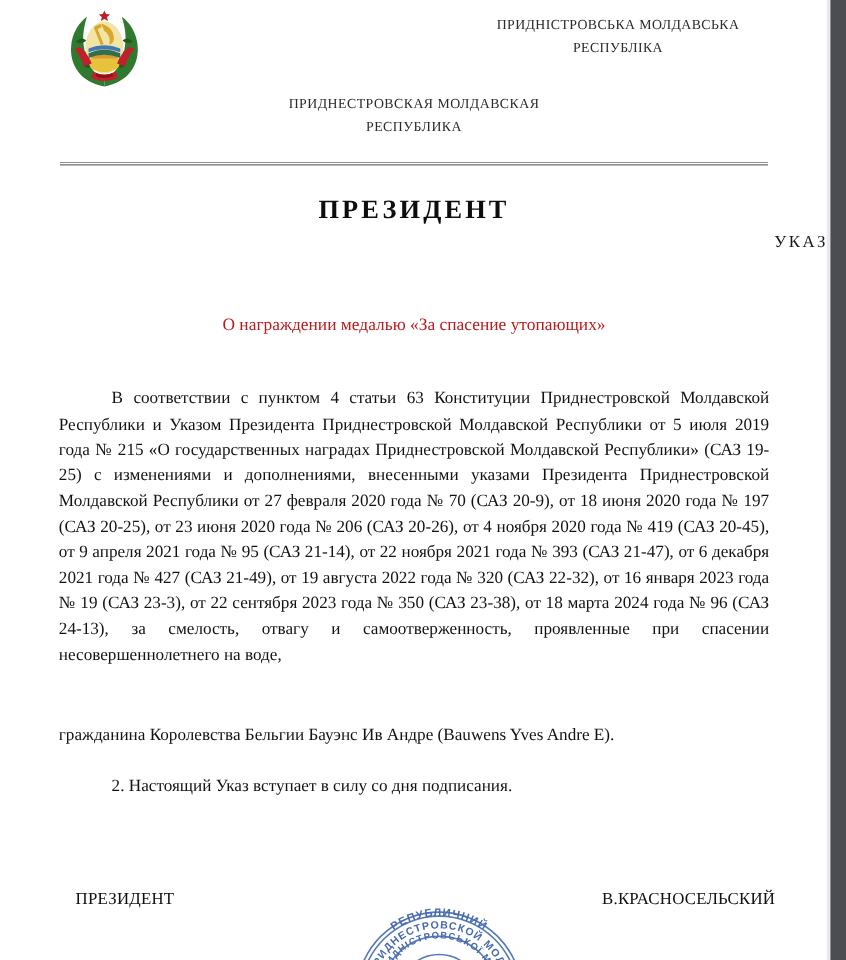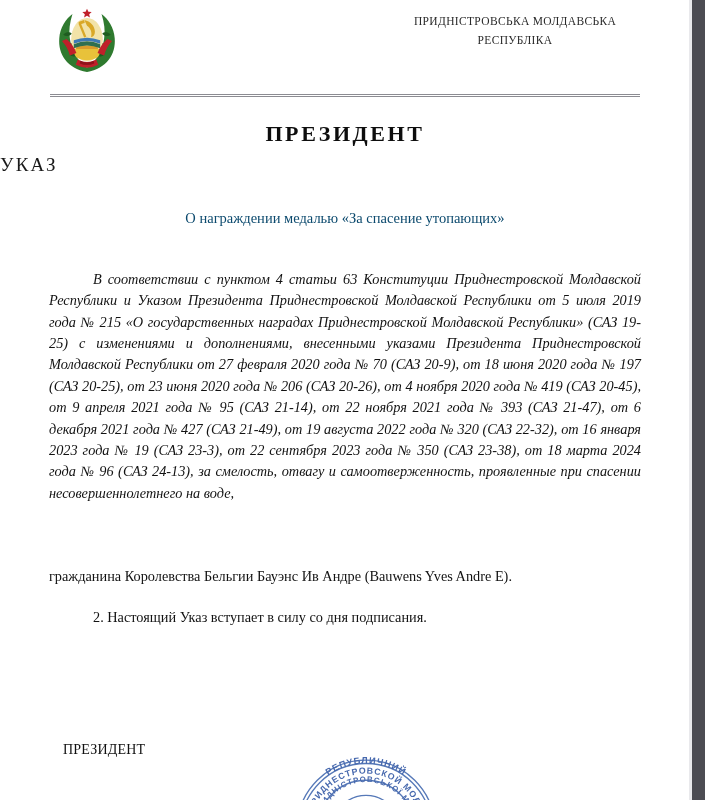--- a/index.html
+++ b/index.html
@@ -101,44 +101,43 @@
   
   .doc-title {
     text-align: center;
     font-size: 22px;
     font-weight: bold;
     letter-spacing: 2.6px;
     margin-top: 24px;
     color: #0d0d0d;
   }
   .doc-subtitle {
-    text-align: left;
-    font-size: 19px;
+    text-align: right;
+    font-size: 14px;
     letter-spacing: 2.2px;
     margin-top: 7px;
     color: #1a1a1a;
   }
   .doc-subject {
     text-align: center;
     font-size: 14.5px;
-    margin-top: 34px;
-    color: #0c4a6e;
+    margin-top: 52px;
+    color: #b91c1c;
   }
 
   
   .body-block {
-    margin: 42px auto 16px auto;
+    margin: 42px auto 0 auto;
     width: 592px;
     font-size: 14.3px;
     line-height: 1.495;
     text-align: justify;
     text-justify: inter-word;
     color: #121212;
     hyphens: none;
-    font-style: italic;
   }
   .body-block p { margin: 0; }
   .indent { text-indent: 44px; }
 
   .clause {
     width: 592px;
     margin: 0 auto;
     font-size: 14.3px;
     line-height: 1.5;
     color: #121212;
@@ -219,20 +218,22 @@
 
             <path d="M50 1 l2.1 4.6 5 .5 -3.8 3.4 1.1 4.9 -4.4 -2.6 -4.4 2.6 1.1 -4.9 -3.8 -3.4 5 -.5 Z" fill="#c0202a"></path>
           </g>
         </svg>
       </div>
 
       <div class="header-col right">ПРИДНІСТРОВСЬКА МОЛДАВСЬКА
 РЕСПУБЛІКА</div>
     </div>
 
+    <div class="center-title">ПРИДНЕСТРОВСКАЯ МОЛДАВСКАЯ
+РЕСПУБЛИКА</div>
 
     <div class="rule"></div>
 
     <div class="doc-title">ПРЕЗИДЕНТ</div>
 
     <div class="doc-subtitle">УКАЗ</div>
 
     <div class="doc-subject">О награждении медалью «За спасение утопающих»</div>
 
     <div class="body-block">
@@ -245,20 +246,21 @@
     <div class="gap-md"></div>
 
     <div class="clause">гражданина Королевства Бельгии Бауэнс Ив Андре (Bauwens Yves Andre E).</div>
 
     <div class="gap-md"></div>
 
     <div class="clause num">2. Настоящий Указ вступает в силу со дня подписания.</div>
 
     <div class="sign-row">
       <span>ПРЕЗИДЕНТ</span>
+      <span>В.КРАСНОСЕЛЬСКИЙ</span>
     </div>
 
     <svg class="seal" viewBox="0 0 200 200" aria-hidden="true">
       <defs>
         <path id="arcOuter" d="M 22 100 A 78 78 0 0 1 178 100"></path>
         <path id="arcMid" d="M 34 100 A 66 66 0 0 1 166 100"></path>
         <path id="arcIn" d="M 44 100 A 56 56 0 0 1 156 100"></path>
       </defs>
       <g fill="none" stroke="#4a6fb3" stroke-width="1.6">
         <circle cx="100" cy="100" r="82"></circle>

